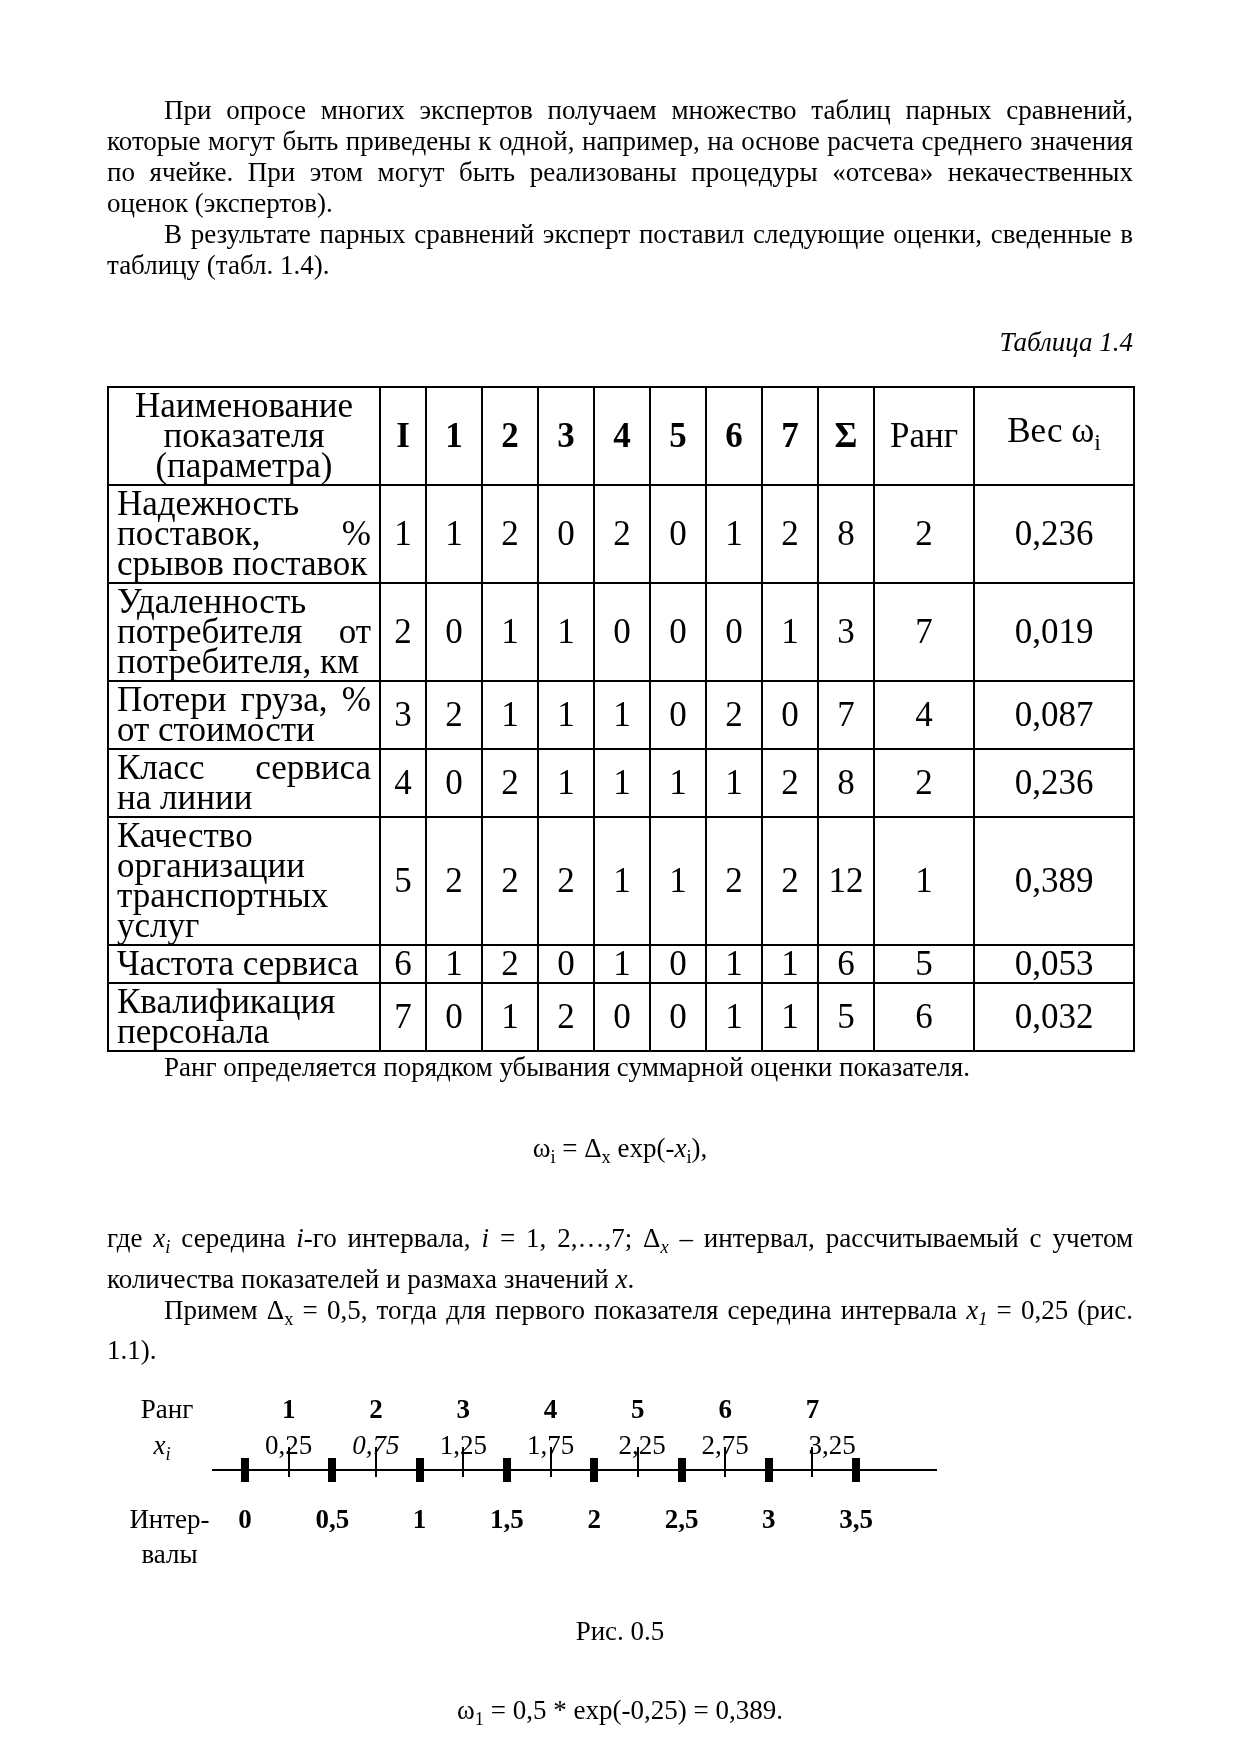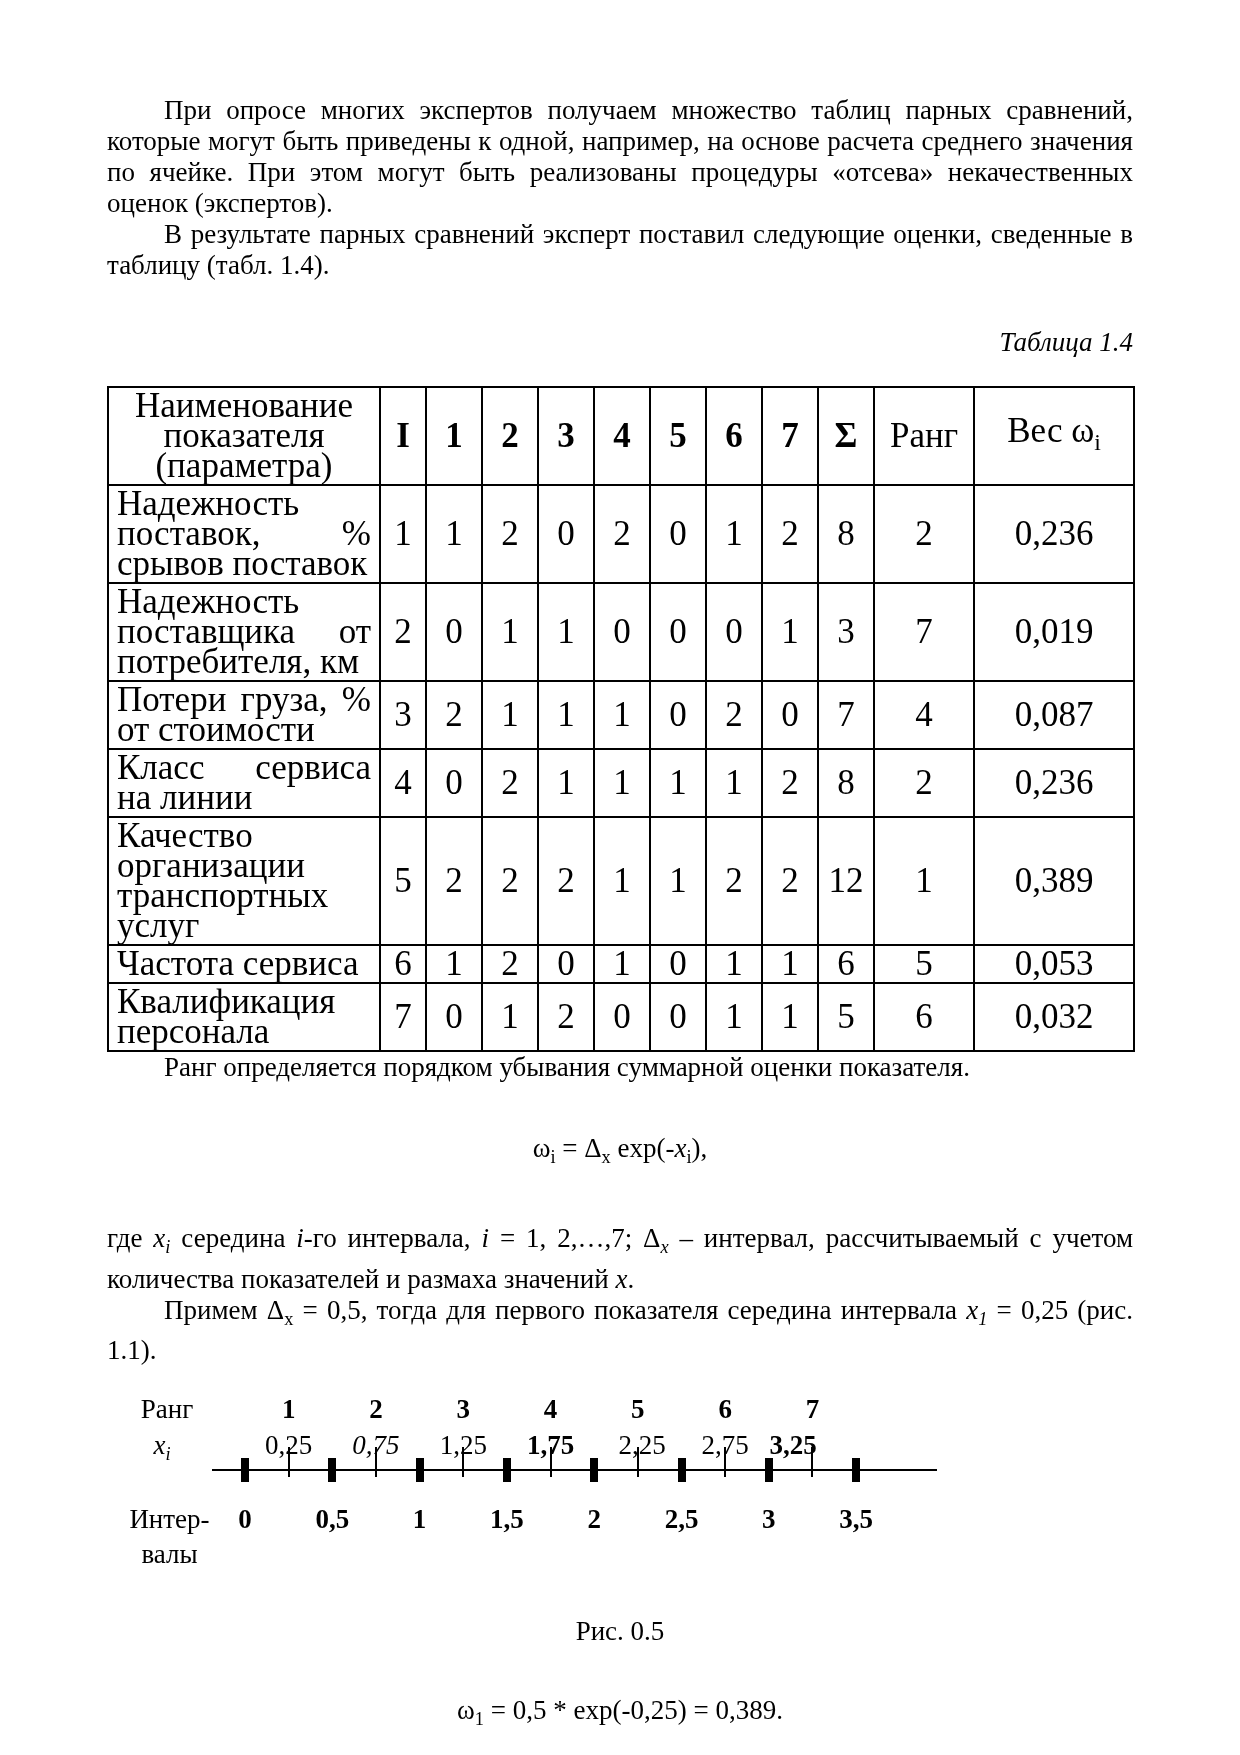--- a/index.html
+++ b/index.html
@@ -95,21 +95,21 @@
           <td>0</td>
           <td>2</td>
           <td>0</td>
           <td>1</td>
           <td>2</td>
           <td class="b">8</td>
           <td class="b">2</td>
           <td>0,236</td>
         </tr>
         <tr>
-          <td class="cell-name">Надежность поставщика от потребителя, км</td>
+          <td class="cell-name">Удаленность потребителя от потребителя, км</td>
           <td class="b">2</td>
           <td>0</td>
           <td>1</td>
           <td>1</td>
           <td>0</td>
           <td>0</td>
           <td>0</td>
           <td>1</td>
           <td class="b">3</td>
           <td class="b">7</td>
@@ -222,29 +222,29 @@
       <div class="fig-label b" style="left: 136.65px; top: 2px; width: 90px;">1</div>
       <div class="fig-label" style="left: 136.65px; top: 38px; width: 90px;">0,25</div>
       <div class="fig-tick-thin" style="left: 267.95px; top: 55px;"></div>
       <div class="fig-label b" style="left: 223.95px; top: 2px; width: 90px;">2</div>
       <div class="fig-label" style="left: 223.95px; top: 38px; width: 90px; font-style: italic;">0,75</div>
       <div class="fig-tick-thin" style="left: 355.25px; top: 55px;"></div>
       <div class="fig-label b" style="left: 311.25px; top: 2px; width: 90px;">3</div>
       <div class="fig-label" style="left: 311.25px; top: 38px; width: 90px;">1,25</div>
       <div class="fig-tick-thin" style="left: 442.55px; top: 55px;"></div>
       <div class="fig-label b" style="left: 398.55px; top: 2px; width: 90px;">4</div>
-      <div class="fig-label" style="left: 398.55px; top: 38px; width: 90px; font-weight: bold;">1,75</div>
+      <div class="fig-label" style="left: 398.55px; top: 38px; width: 90px;">1,75</div>
       <div class="fig-tick-thin" style="left: 529.85px; top: 55px;"></div>
       <div class="fig-label b" style="left: 485.85px; top: 2px; width: 90px;">5</div>
       <div class="fig-label" style="left: 490px; top: 38px; width: 90px;">2,25</div>
       <div class="fig-tick-thin" style="left: 617.15px; top: 55px;"></div>
       <div class="fig-label b" style="left: 573.15px; top: 2px; width: 90px;">6</div>
       <div class="fig-label" style="left: 573.15px; top: 38px; width: 90px;">2,75</div>
       <div class="fig-tick-thin" style="left: 704.45px; top: 55px;"></div>
       <div class="fig-label b" style="left: 660.45px; top: 2px; width: 90px;">7</div>
-      <div class="fig-label" style="left: 641px; top: 38px; width: 90px; font-weight: bold;">3,25</div>
+      <div class="fig-label" style="left: 680px; top: 38px; width: 90px;">3,25</div>
     </div>
 
   <p class="fig-caption">Рис. 0.5</p>
 
   <p class="fig-formula"><span>ω</span><sub>1</sub><span> = 0,5 * exp(-0,25) = 0,389.</span></p>
 
 </div>
 
 </body></html>

